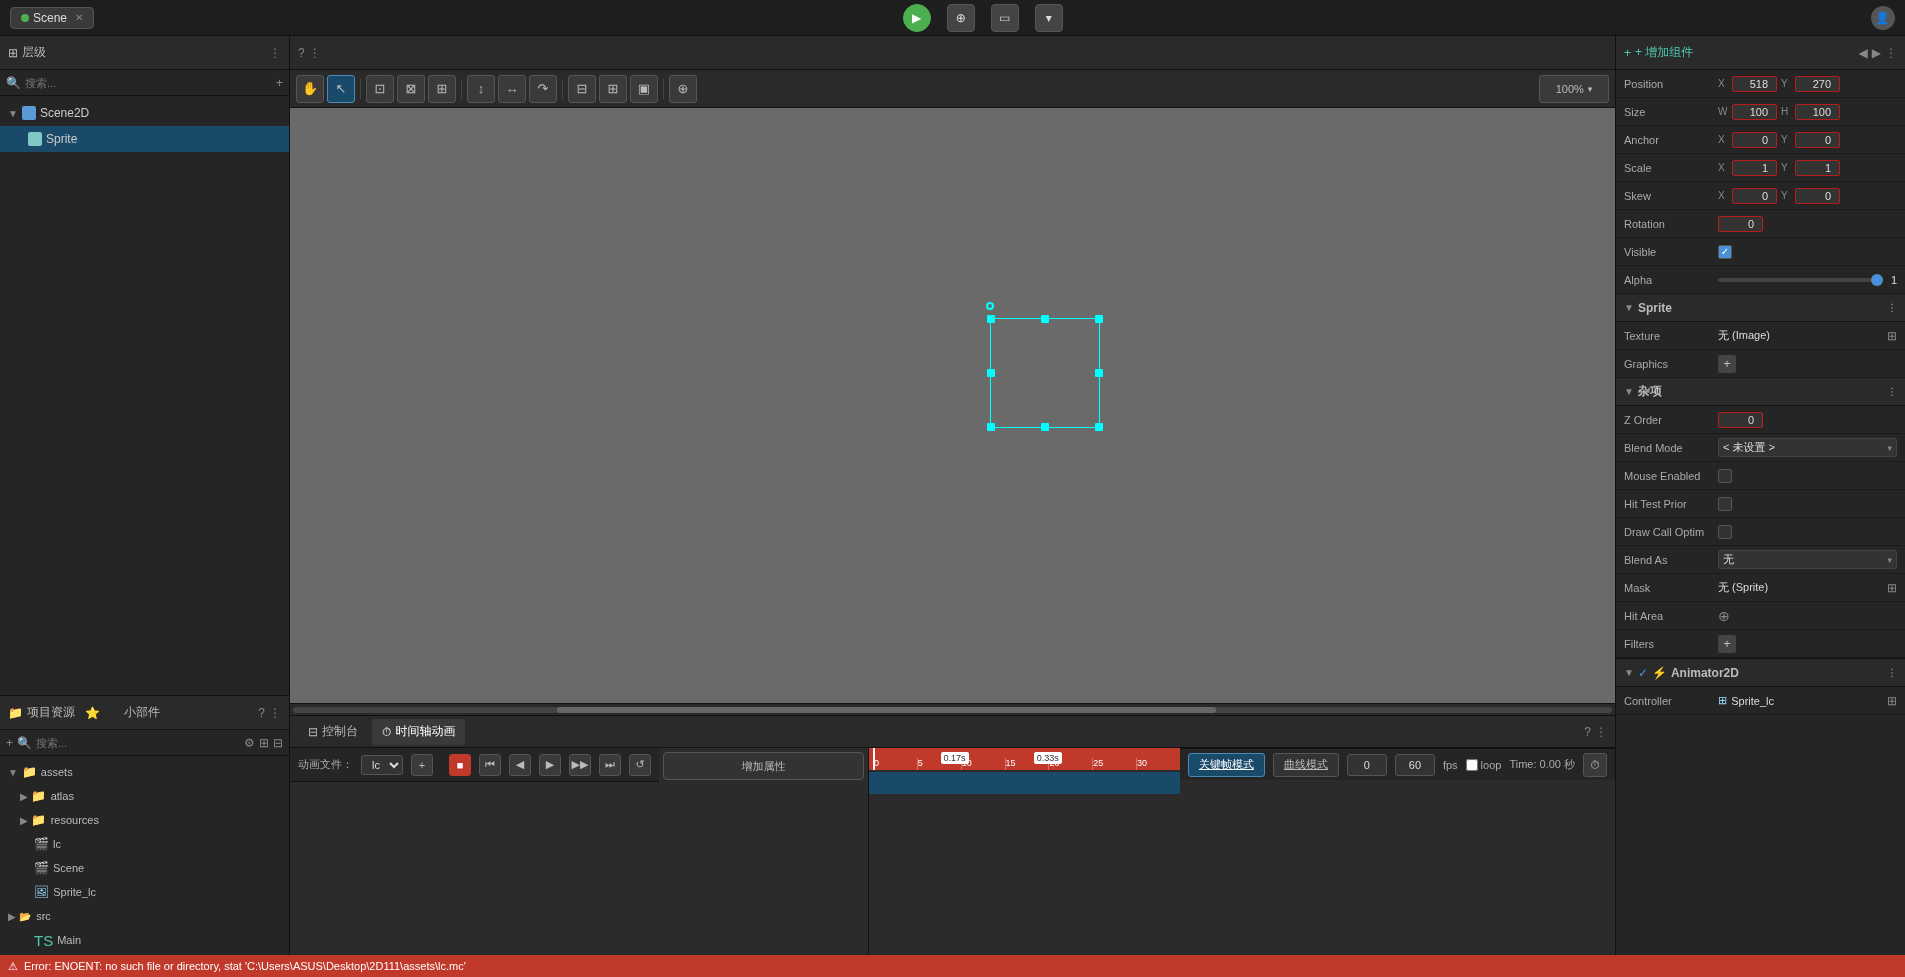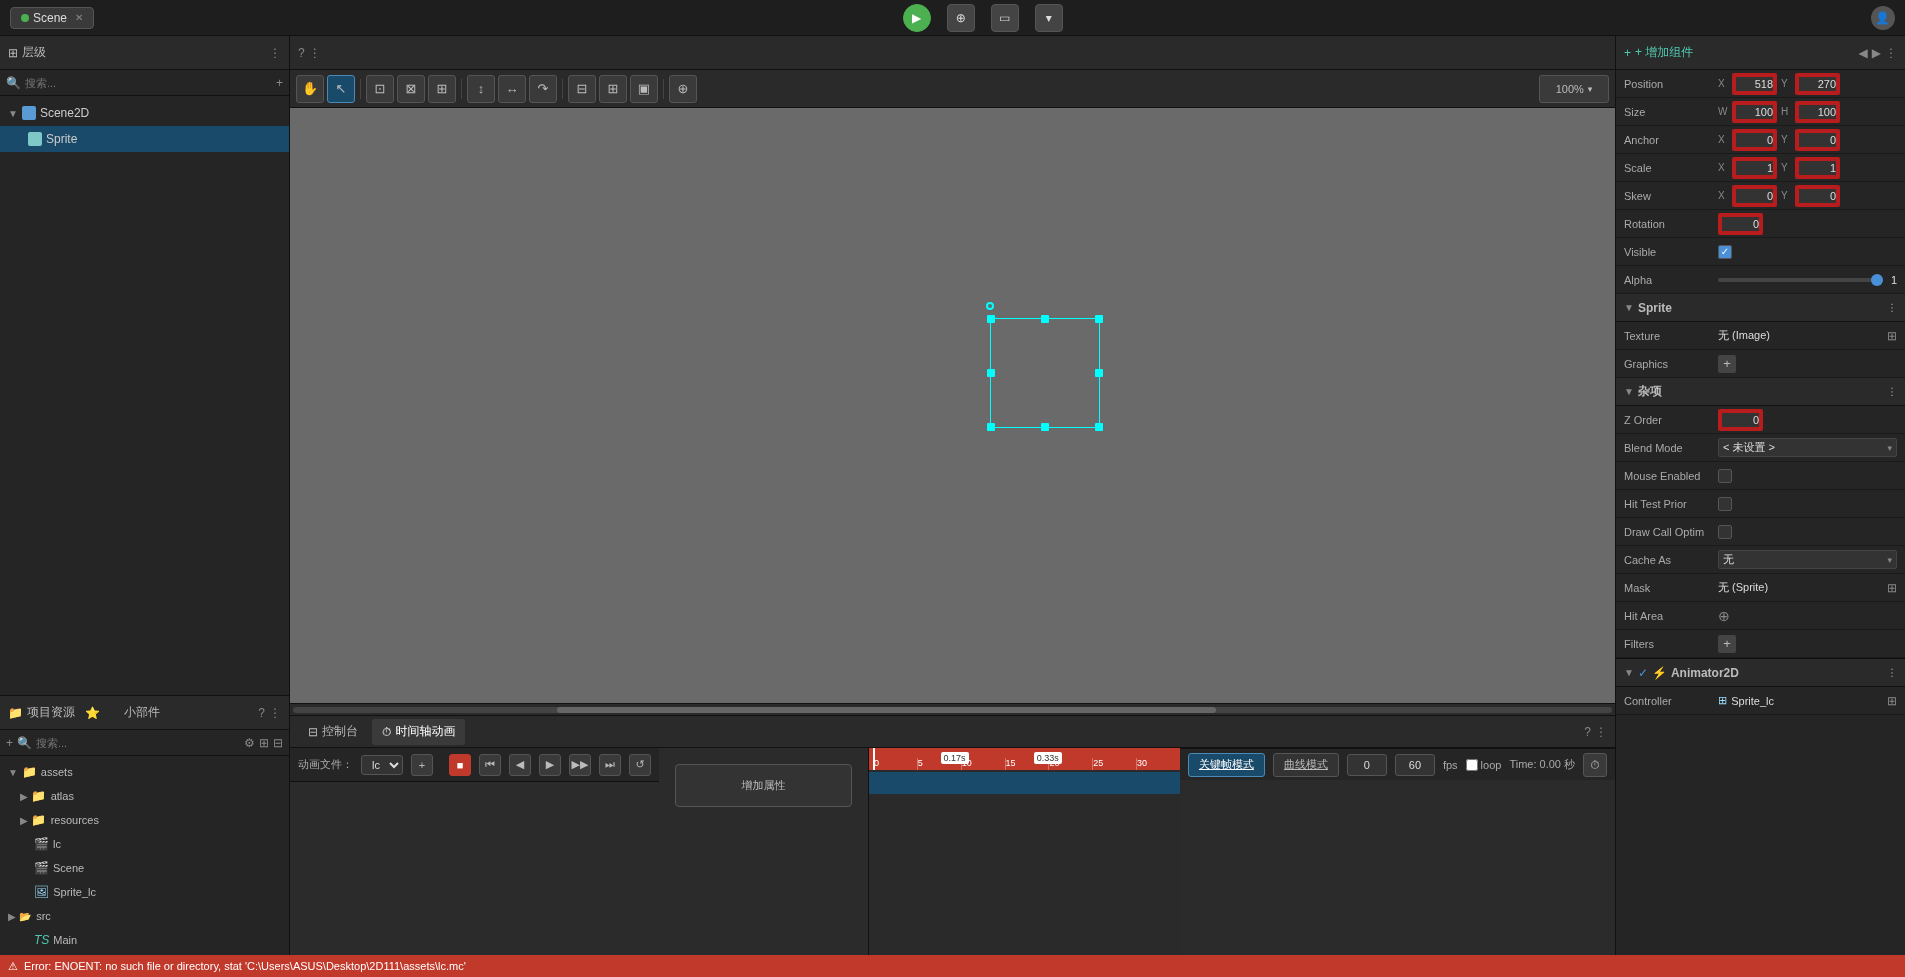--- a/index.html
+++ b/index.html
@@ -402,22 +402,22 @@
       display: flex;
       overflow: hidden;
     }
     .timeline-left {
       width: 210px;
       border-right: 1px solid #111;
       display: flex;
       flex-direction: column;
     }
     .add-prop-btn {
-      margin: 16px;
-      height: 43px;
+      margin: 4px;
+      height: 28px;
       background: #333;
       border: 1px solid #555;
       border-radius: 4px;
       color: #bbb;
       font-size: 11px;
       cursor: pointer;
     }
     .timeline-right {
       flex: 1;
       overflow: hidden;
@@ -566,25 +566,25 @@
     .prop-field {
       display: flex; align-items: center; gap: 2px;
     }
     .prop-field-label {
       color: #888;
       font-size: 10px;
       min-width: 12px;
     }
     .prop-field-val {
       background: #333;
-      border: 4px solid #b91c1c;
+      border: 1px solid #b91c1c;
       border-radius: 2px;
       color: #ddd;
       font-size: 11px;
-      padding: 1px 0;
+      padding: 1px 8px;
       min-width: 45px;
       text-align: right;
     }
     .prop-checkbox {
       width: 14px; height: 14px;
       border: 1px solid #555;
       border-radius: 2px;
       background: #4a90d9;
       display: flex; align-items: center; justify-content: center;
       color: #fff; font-size: 10px;
@@ -796,21 +796,21 @@
           <span style="color:#9cdcfe;font-size:12px;">🖼</span>
           <span>Sprite_lc</span>
         </div>
         <div class="asset-item">
           <span class="arrow" style="color:#888;font-size:10px;">▶</span>
           <span style="color:#888;font-size:10px;">📂</span>
           <span>src</span>
         </div>
         <div class="asset-item" style="padding-left:20px;">
           <span style="width:10px;"></span>
-          <span style="color:#4ec9b0;font-size:12px;font-style:italic;">TS</span>
+          <span style="color:#4ec9b0;font-size:15px;">TS</span>
           <span>Main</span>
         </div>
       </div>
     </div>
   </div>
 
   <div class="center-panel">
 
     <div class="scene-toolbar">
       <div style="display:flex;gap:4px;">
@@ -1094,21 +1094,21 @@
         <span class="prop-label">Hit Test Prior</span>
         <div class="prop-checkbox unchecked"></div>
       </div>
 
       <div class="prop-row">
         <span class="prop-label">Draw Call Optim</span>
         <div class="prop-checkbox unchecked"></div>
       </div>
 
       <div class="prop-row">
-        <span class="prop-label">Cache As</span>
+        <span class="prop-label">Blend As</span>
         <div class="prop-dropdown">
           <span class="prop-dropdown-val">无</span>
           <span class="prop-dropdown-arrow">▾</span>
         </div>
       </div>
 
       <div class="prop-row">
         <span class="prop-label">Mask</span>
         <span class="prop-value">无 (Sprite)</span>
         <span style="color:#888;cursor:pointer;font-size:12px;">⊞</span>

